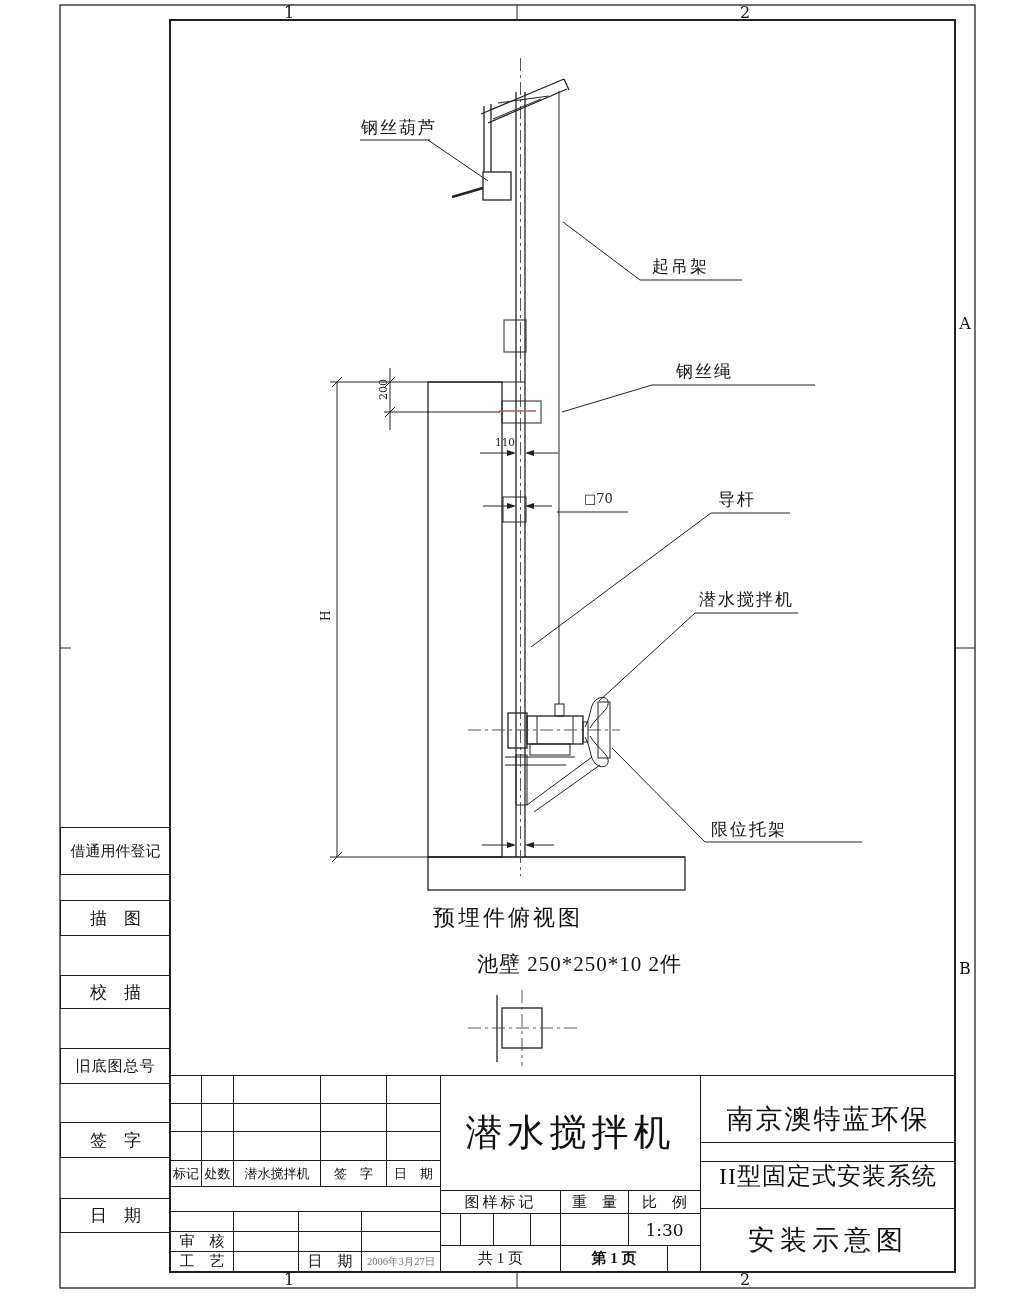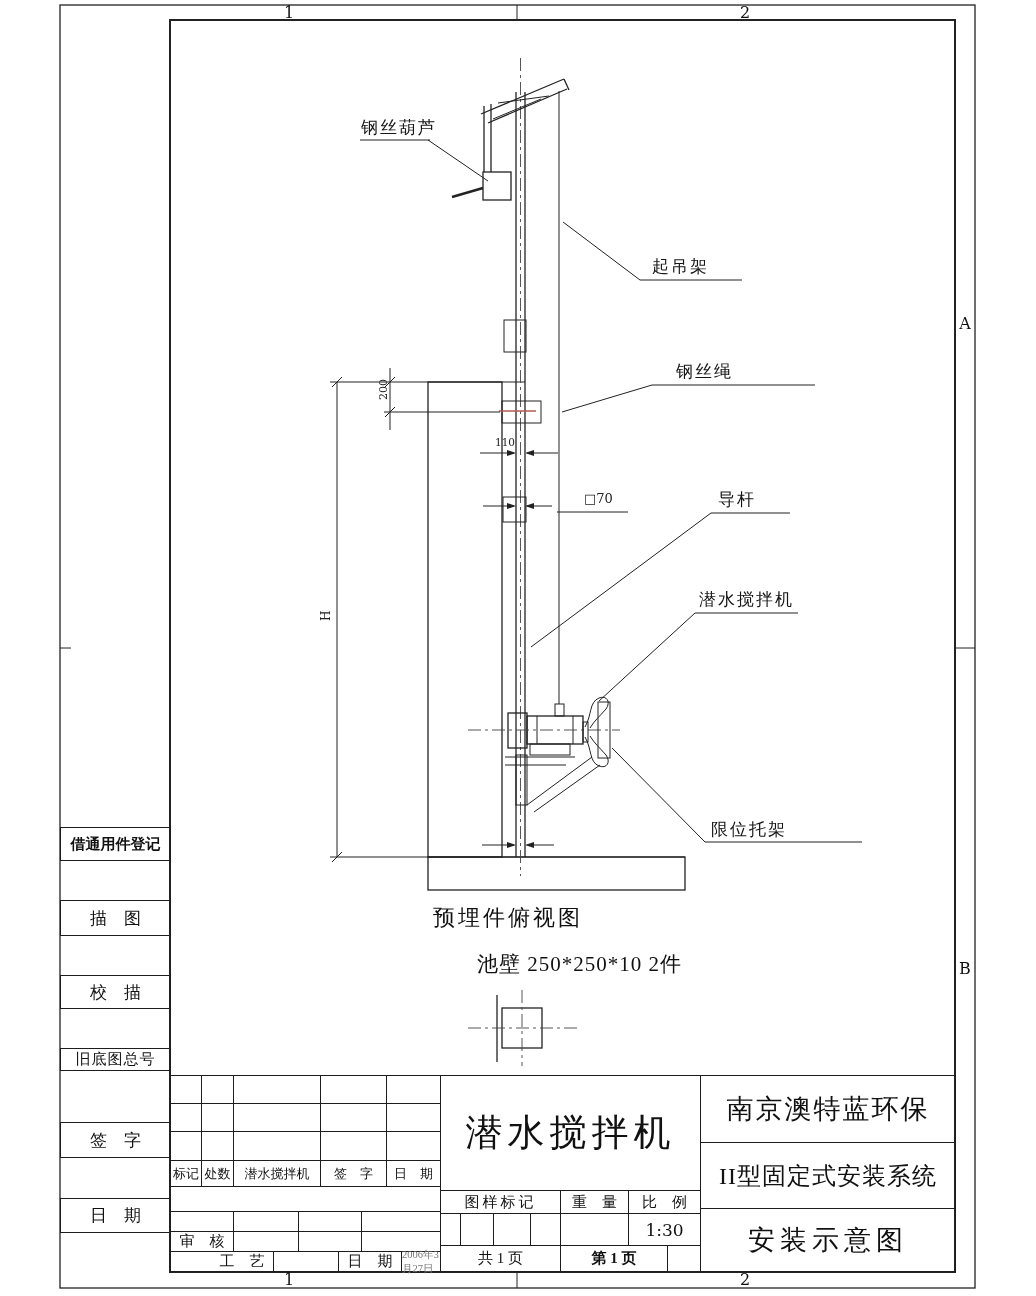--- a/index.html
+++ b/index.html
@@ -194,24 +194,24 @@
   <text x="433" y="925" class="cad-cap">预埋件俯视图</text>
   <text x="477" y="971" class="cad-cap" style="letter-spacing:1px;font-size:21px;">池壁  250*250*10  2件</text>
   <g>
     <rect x="502" y="1008" width="40" height="40" class="ln" stroke-width="1.5"></rect>
     <line x1="497" y1="995" x2="497" y2="1062" class="ln"></line>
     <line x1="468" y1="1028" x2="580" y2="1028" class="cl"></line>
     <line x1="522" y1="990" x2="522" y2="1066" class="cl"></line>
   </g>
 </svg>
 
-<div class="cell f15" style="left:60px;top:827px;width:111px;height:34px;letter-spacing:0;font-weight:bold;">借通用件登记</div>
+<div class="cell f15" style="left:60px;top:827px;width:111px;height:48px;letter-spacing:0;">借通用件登记</div>
 <div class="cell f17" style="left:60px;top:900px;width:111px;height:36px;">描　图</div>
 <div class="cell f17" style="left:60px;top:975px;width:111px;height:34px;">校　描</div>
-<div class="cell f15" style="left:60px;top:1048px;width:111px;height:23px;letter-spacing:1px;">旧底图总号</div>
+<div class="cell f15" style="left:60px;top:1048px;width:111px;height:36px;letter-spacing:1px;">旧底图总号</div>
 <div class="cell f17" style="left:60px;top:1122px;width:111px;height:36px;">签　字</div>
 <div class="cell f17" style="left:60px;top:1198px;width:111px;height:35px;">日　期</div>
 
 <div class="grid173">
   <div class="gc"></div>
       <div class="gc"></div>
   <div class="gc"></div>
       <div class="gc"></div>
   <div class="gc"></div>
       <div class="gc"></div>
@@ -243,21 +243,21 @@
 </div>
 
 <div class="row" style="left:170px;top:1231px;width:271px;height:21px;">
   <div class="rc f15" style="width:63px;">审　核</div>
   <div class="rc" style="width:65px;"></div>
   <div class="rc" style="width:63px;"></div>
   <div class="rc" style="flex:1;"></div>
 </div>
 
 <div class="row" style="left:170px;top:1251px;width:271px;height:21px;">
-  <div class="rc f15" style="width:63px;margin-left:40px;">工　艺</div>
+  <div class="rc f15" style="width:63px;">工　艺</div>
   <div class="rc" style="width:65px;"></div>
   <div class="rc f15" style="width:63px;">日　期</div>
   <div class="rc fdate" style="flex:1;">2006年3月27日</div>
 </div>
 
 <div class="cell big-title" style="left:440px;top:1075px;width:261px;height:116px;">潜水搅拌机</div>
 
 <div class="row" style="left:440px;top:1190px;width:261px;height:24px;">
   <div class="rc f15" style="width:120px;letter-spacing:3px;">图样标记</div>
   <div class="rc f15" style="width:68px;">重　量</div>
@@ -271,17 +271,17 @@
   <div class="rc" style="width:30px;"></div>
   <div class="rc" style="width:68px;"></div>
   <div class="rc scaleval" style="flex:1;">1:30</div>
 </div>
 
 <div class="row" style="left:440px;top:1245px;width:228px;height:27px;">
   <div class="rc f15" style="width:120px;">共  1  页</div>
   <div class="rc f15" style="flex:1;font-weight:bold;">第  1  页</div>
 </div>
 
-<div class="cell company" style="left:700px;top:1075px;width:256px;height:68px;">南京澳特蓝环保</div>
+<div class="cell company" style="left:700px;top:1075px;width:256px;height:87px;">南京澳特蓝环保</div>
 <div class="cell system" style="left:700px;top:1142px;width:256px;height:67px;">II型固定式安装系统</div>
 <div class="cell dwgname" style="left:700px;top:1208px;width:256px;height:64px;">安装示意图</div>
 
 </div>
 
 </body></html>

